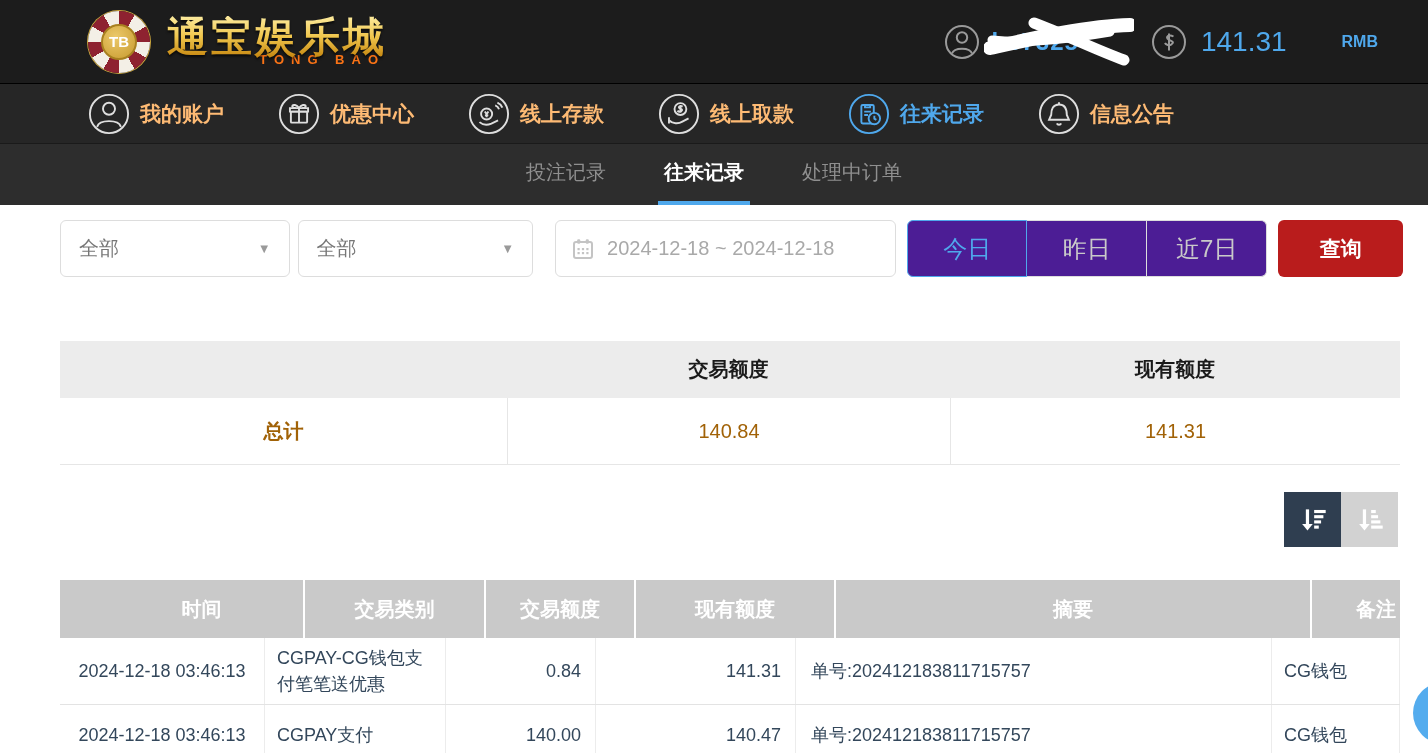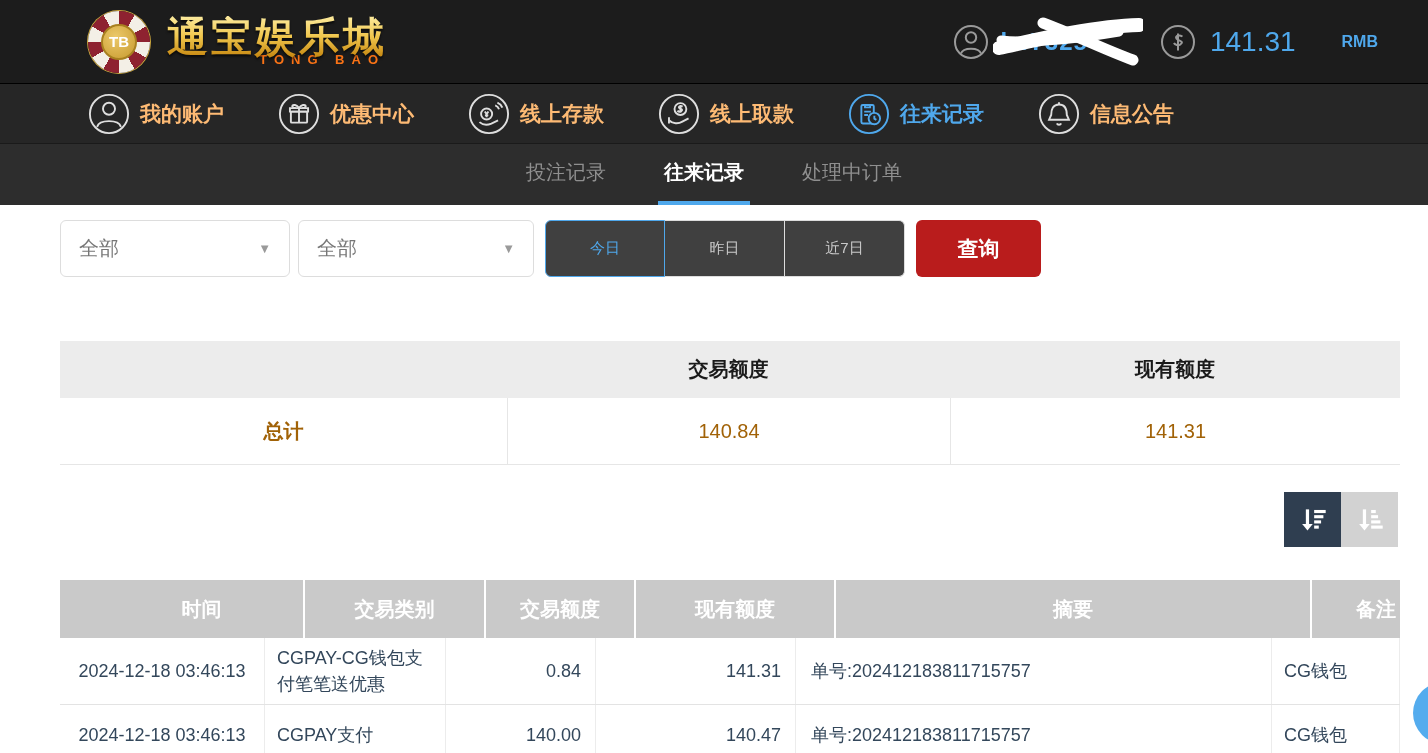--- a/index.html
+++ b/index.html
@@ -22,21 +22,21 @@
     -webkit-background-clip:text; background-clip:text; color:transparent;
     filter:drop-shadow(0 2px 1px rgba(0,0,0,.65)); }
   .brand-en { font-size:13px; font-weight:bold; color:#f97316; letter-spacing:7px; text-align:right; margin-top:-7px; padding-right:2px; }
 
   .top-right { display:flex; align-items:center; gap:72px; }
   .user-box { display:flex; align-items:center; gap:12px; position:relative; }
   .username { color:#4fa8ec; font-size:24px; font-weight:bold; letter-spacing:1px; }
   .scribble { position:absolute; left:40px; top:-8px; pointer-events:none; }
   .balance-box { display:flex; align-items:center; gap:14px; }
   .balance-amount { color:#4fa8ec; font-size:28px; }
-  .balance-cur { color:#4fa8ec; font-size:16px; font-weight:bold; margin-left:8px;padding-left:24px; }
+  .balance-cur { color:#4fa8ec; font-size:16px; font-weight:bold; margin-left:17px;padding-left:24px; }
 
   
   .navbar { height:60px; background:#262626; display:flex; align-items:center; padding-left:88px; gap:54px; border-top:1px solid #000; }
   .nav-item { display:flex; align-items:center; gap:10px; color:#fdba74; font-size:21px; font-weight:bold; cursor:pointer; white-space:nowrap; }
   .nav-icon { width:42px; height:42px; color:#dedede; flex:0 0 auto; }
   .nav-item.active { color:#4fa8ec; }
   .nav-item.active .nav-icon { color:#4fa8ec; }
 
   
   .subnav { height:62px; background:#2d2d2d; display:flex; justify-content:center; gap:46px; border-top:1px solid #1a1a1a; }
@@ -46,21 +46,21 @@
   
   .filters { margin:15px 25px 0 60px; display:flex; align-items:center; }
   .select { width:230px; height:57px; border:1px solid #ddd; border-radius:6px; display:flex; align-items:center; justify-content:space-between;
     padding:0 18px; color:#777; font-size:20px; cursor:pointer; background:#fff; }
   .select.second { width:236px; margin-left:8px; }
   .caret { color:#9a9a9a; font-size:13px; }
   .daterange { width:342px; height:57px; border:1px solid #ddd; border-radius:6px; margin-left:22px; display:flex; align-items:center; gap:13px;
     padding:0 16px; color:#a9a9a9; font-size:20px; cursor:pointer; background:#fff; }
   .cal-icon { color:#c4c4c4; flex:0 0 auto; display:flex; }
   .quick-group { display:flex; margin-left:11px; }
-  .qb { width:120px; height:57px; display:flex; align-items:center; justify-content:center; font-size:15px; cursor:pointer; background:#404040; }
+  .qb { width:120px; height:57px; display:flex; align-items:center; justify-content:center; font-size:24px; cursor:pointer; background:#4c1d95; }
   .qb.active { border:1px solid #4fa8ec; color:#4fa8ec; border-radius:6px 0 0 6px; }
   .qb.mid { border-top:1px solid #ddd; border-bottom:1px solid #ddd; border-right:1px solid #ddd; color:#c9c9c9; }
   .qb.last { border-top:1px solid #ddd; border-bottom:1px solid #ddd; border-right:1px solid #ddd; color:#c9c9c9; border-radius:0 6px 6px 0; }
   .search-btn { width:125px; height:57px; background:#b91c1c; color:#fff; font-size:21px; font-weight:bold; border:none; border-radius:6px;
     margin-left:11px; display:flex; align-items:center; justify-content:center; cursor:pointer; }
 
   
   .summary { margin:64px 28px 0 60px; }
   .summary-header { display:flex; height:57px; background:#ececec; align-items:stretch; }
   .sh-cell { display:flex; align-items:center; justify-content:center; font-size:20px; font-weight:bold; color:#1a1a1a; }
@@ -201,20 +201,36 @@
 
   <div class="filters">
     <div class="select">
       <span>全部</span>
       <span class="caret">▼</span>
     </div>
     <div class="select second">
       <span>全部</span>
       <span class="caret">▼</span>
     </div>
+    <div class="daterange">
+      <span class="cal-icon">
+        <svg width="22" height="22" viewBox="0 0 22 22" fill="currentColor">
+          <rect x="2" y="4" width="18" height="16" rx="2" fill="none" stroke="currentColor" stroke-width="2"></rect>
+          <rect x="5.2" y="1.2" width="3" height="4.5" rx="1"></rect>
+            <rect x="13.8" y="1.2" width="3" height="4.5" rx="1"></rect>
+          <rect x="5.5" y="10" width="2.2" height="2.2"></rect>
+            <rect x="9.9" y="10" width="2.2" height="2.2"></rect>
+            <rect x="14.3" y="10" width="2.2" height="2.2"></rect>
+          <rect x="5.5" y="14" width="2.2" height="2.2"></rect>
+            <rect x="9.9" y="14" width="2.2" height="2.2"></rect>
+            <rect x="14.3" y="14" width="2.2" height="2.2"></rect>
+        </svg>
+      </span>
+      <span>2024-12-18 ~ 2024-12-18</span>
+    </div>
     <div class="quick-group">
       <div class="qb active">今日</div>
       <div class="qb mid">昨日</div>
       <div class="qb last">近7日</div>
     </div>
     <button class="search-btn">查询</button>
   </div>
 
   <section class="summary">
     <div class="summary-header">

